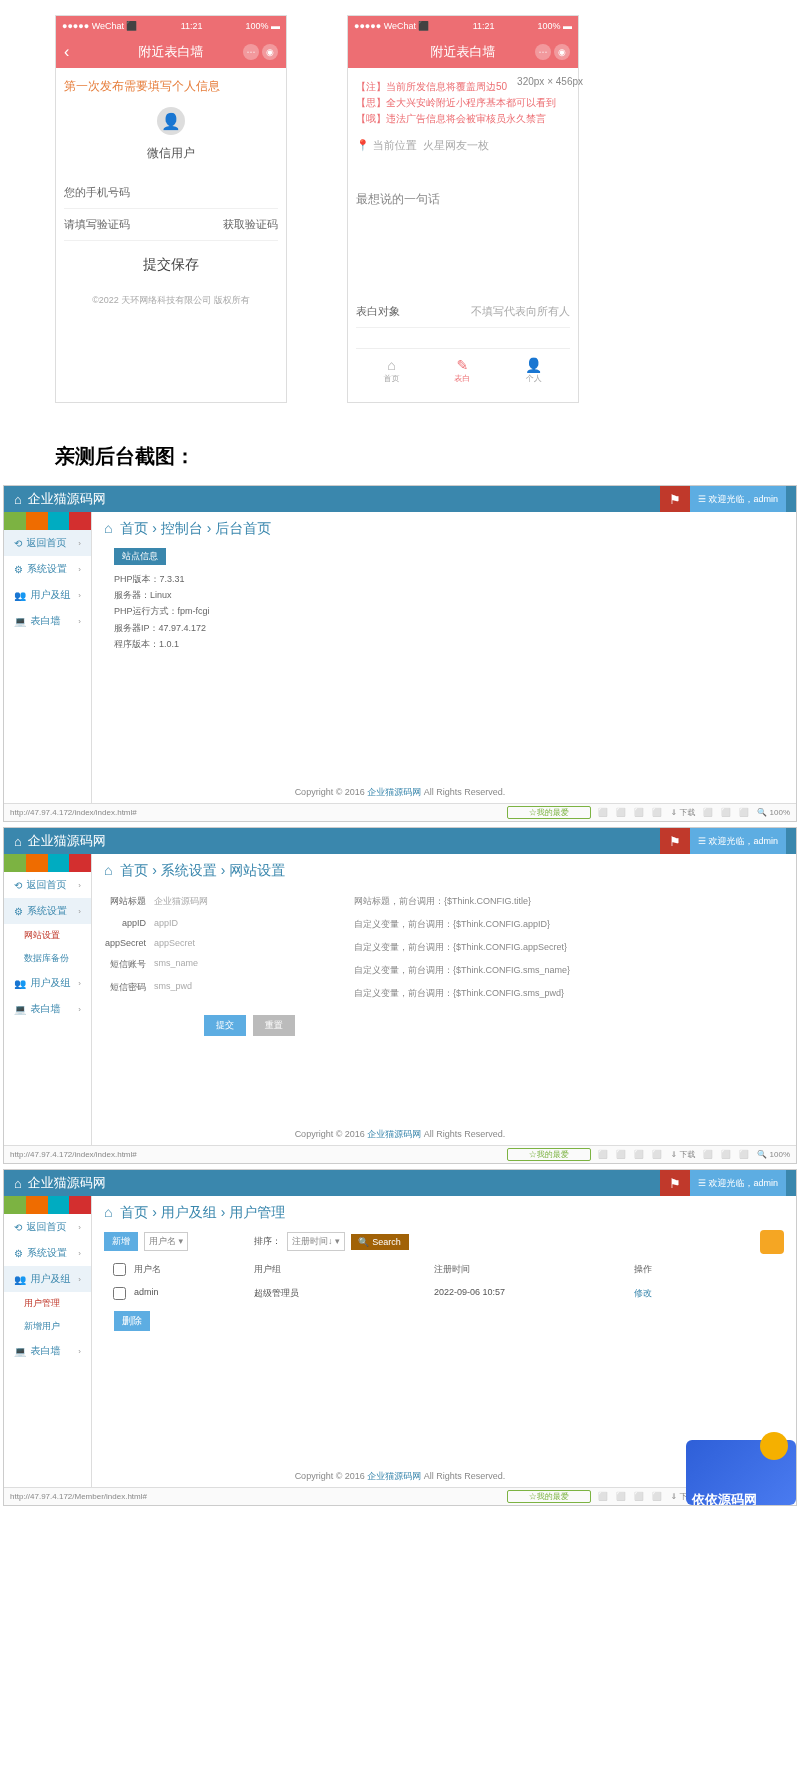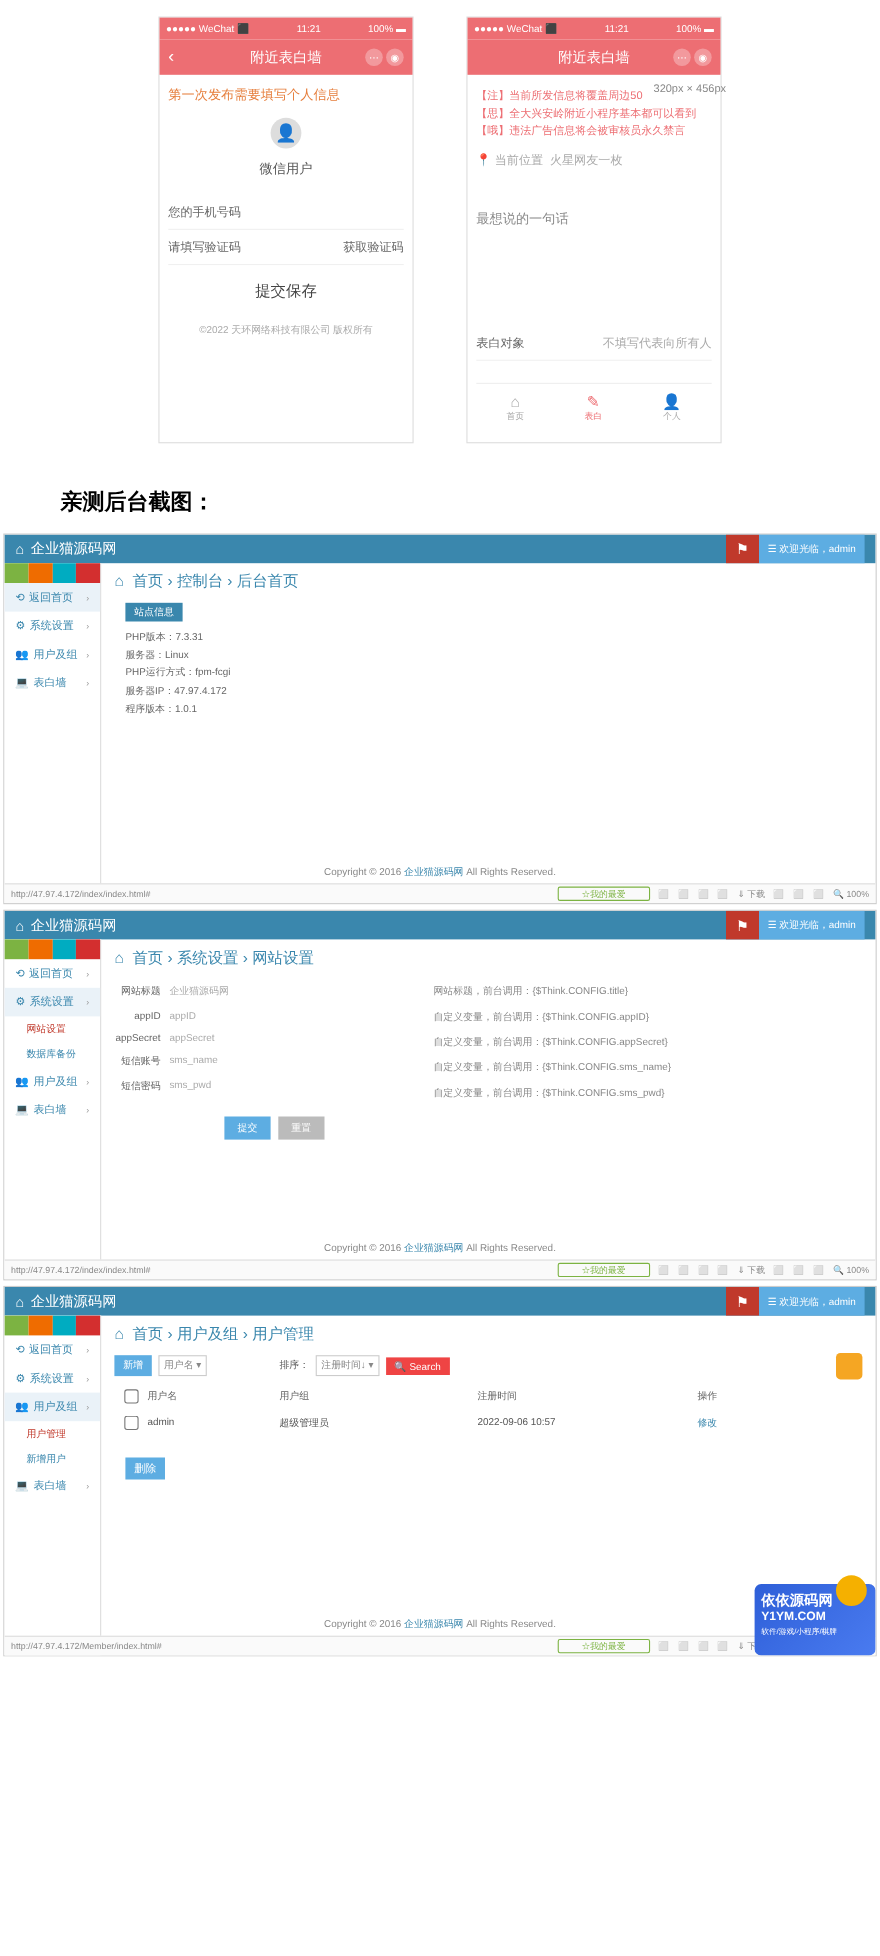--- a/index.html
+++ b/index.html
@@ -1,19 +1,19 @@
 <!DOCTYPE html>
 <html><head>
 <meta charset="utf-8">
 <style>
 * { margin: 0; padding: 0; box-sizing: border-box; font-family: "PingFang SC", "Microsoft YaHei", sans-serif; }
 body { background: #fff; width: 800px; }
 
 
-.mobile-row { display: flex; gap: 48px; padding: 15px 55px; justify-content: center; }
+.mobile-row { display: flex; gap: 60px; padding: 15px 55px; }
 .mobile { width: 232px; border: 1px solid #ddd; background: #fff; }
 .mb-status { background: #ed6e73; color: #fff; height: 20px; display: flex; align-items: center; justify-content: space-between; padding: 0 6px; font-size: 9px; }
 .mb-header { background: #ed6e73; color: #fff; height: 32px; display: flex; align-items: center; justify-content: center; font-size: 13px; position: relative; }
 .mb-back { position: absolute; left: 8px; font-size: 16px; }
 .mb-dots { position: absolute; right: 8px; display: flex; align-items: center; gap: 3px; }
 .mb-dots span { display: inline-flex; align-items: center; justify-content: center; width: 16px; height: 16px; border-radius: 50%; background: rgba(255,255,255,.3); font-size: 9px; }
 .mb-body { padding: 10px 8px; font-size: 11px; color: #666; }
 .mb-notice { color: #e67e3c; font-size: 12px; margin-bottom: 12px; }
 .mb-avatar { width: 28px; height: 28px; background: #ddd; border-radius: 50%; margin: 10px auto; display: flex; align-items: center; justify-content: center; font-size: 16px; color: #999; }
 .mb-name { text-align: center; font-size: 12px; margin-bottom: 15px; color: #555; }
@@ -59,47 +59,47 @@
 .ad-card-tag { display: inline-block; background: #3a87ad; color: #fff; padding: 2px 8px; font-size: 9px; margin-bottom: 6px; }
 .ad-info { font-size: 9px; color: #666; line-height: 1.8; }
 .ad-footer { position: absolute; bottom: 22px; left: 0; right: 0; text-align: center; font-size: 9px; color: #888; }
 .ad-footer a { color: #3a87ad; }
 .ad-status { position: absolute; bottom: 0; left: 0; right: 0; height: 18px; border-top: 1px solid #ddd; display: flex; align-items: center; font-size: 8px; color: #888; padding: 0 6px; background: #fafafa; }
 .ad-status .url { flex: 0 0 auto; }
 .ad-status .tools { margin-left: auto; display: flex; gap: 8px; align-items: center; }
 .ad-status .fav { border: 1px solid #7cb342; color: #7cb342; padding: 0 21px; border-radius: 2px; }
 
 
-.ad-form { display: flex; flex-wrap: wrap; gap: 40px; }
+.ad-form { display: flex; flex-wrap: wrap; }
 .ad-fcol { width: 250px; }
 .ad-frow { display: flex; padding: 5px 0; font-size: 9px; }
 .ad-flbl { width: 50px; text-align: right; color: #666; padding-right: 8px; }
 .ad-fval { color: #aaa; }
 .ad-fhelp { color: #888; }
 .ad-btns { margin-left: 100px; margin-top: 10px; }
 .ad-btn { display: inline-block; padding: 4px 12px; font-size: 9px; color: #fff; background: #5dade2; margin-right: 4px; }
 .ad-btn.gray { background: #bbb; }
 
 
 .ad-toolbar { display: flex; align-items: center; gap: 6px; font-size: 9px; margin-bottom: 8px; }
 .ad-tbtn { background: #5dade2; color: #fff; padding: 3px 8px; }
 .ad-sel { border: 1px solid #ccc; padding: 2px 4px; color: #888; }
-.ad-search { background: #ef4444; color: #fff; padding: 3px 8px; }
+.ad-search { background: #a16207; color: #fff; padding: 3px 8px; }
 .ad-table { width: 100%; font-size: 9px; }
 .ad-th { display: flex; padding: 4px 0; color: #666; }
 .ad-tr { display: flex; padding: 5px 0; color: #555; }
 .ad-tc1 { width: 30px; text-align: center; } .ad-tc2 { width: 120px; } .ad-tc3 { width: 180px; } .ad-tc4 { width: 200px; } .ad-tc5 { flex: 1; }
-.ad-del { background: #5dade2; color: #fff; padding: 3px 8px; display: inline-block; margin-top: 18px; margin-left: 10px; }
+.ad-del { background: #5dade2; color: #fff; padding: 3px 8px; display: inline-block; margin-top: 4px; margin-left: 10px; }
 .ad-fab { position: absolute; right: 12px; top: 60px; width: 24px; height: 24px; background: #f5a623; border-radius: 4px; }
 
 
 .watermark { position: relative; }
 .wm-img { position: absolute; right: 0; bottom: 0; width: 110px; height: 65px; background: linear-gradient(135deg,#2e5fd8,#4a7bf0); border-radius: 6px; color: #fff; font-size: 8px; padding: 6px; }
 .wm-star { position: absolute; right: 8px; top: -8px; width: 28px; height: 28px; border-radius: 50%; background: #f5b000; }
-.wm-title { font-size: 13px; font-weight: bold; }
+.wm-title { font-size: 13px; font-weight: bold; margin-top: 45px; }
 .wm-url { font-size: 11px; font-weight: bold; }
 .wm-sub { font-size: 7px; margin-top: 2px; }
 </style>
 </head>
 <body>
 
 <div class="mobile-row">
 
   <div class="mobile">
     <div class="mb-status">

